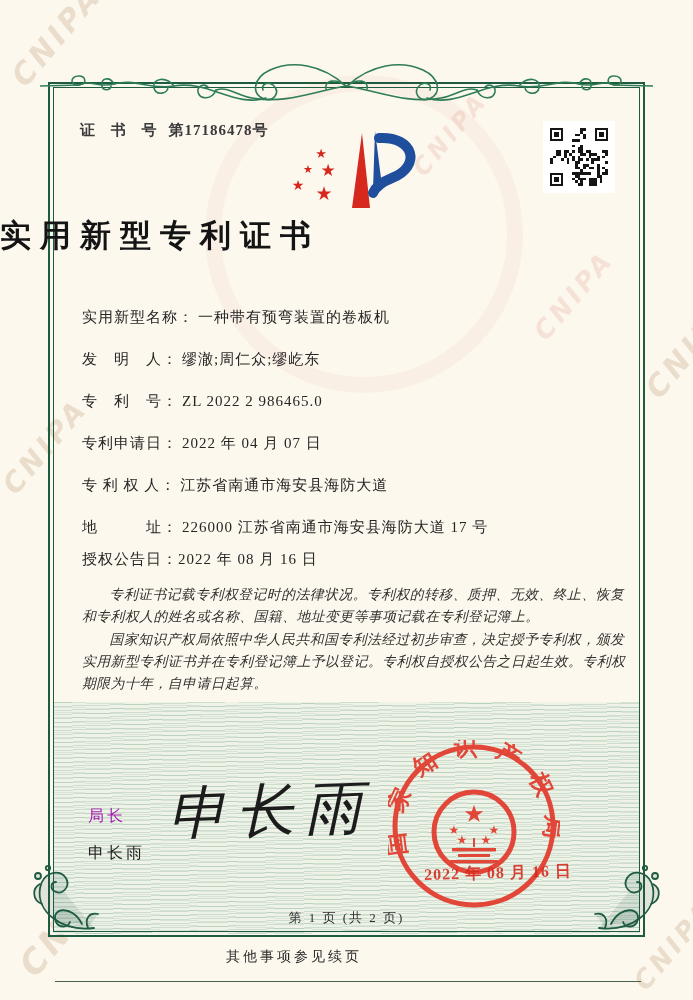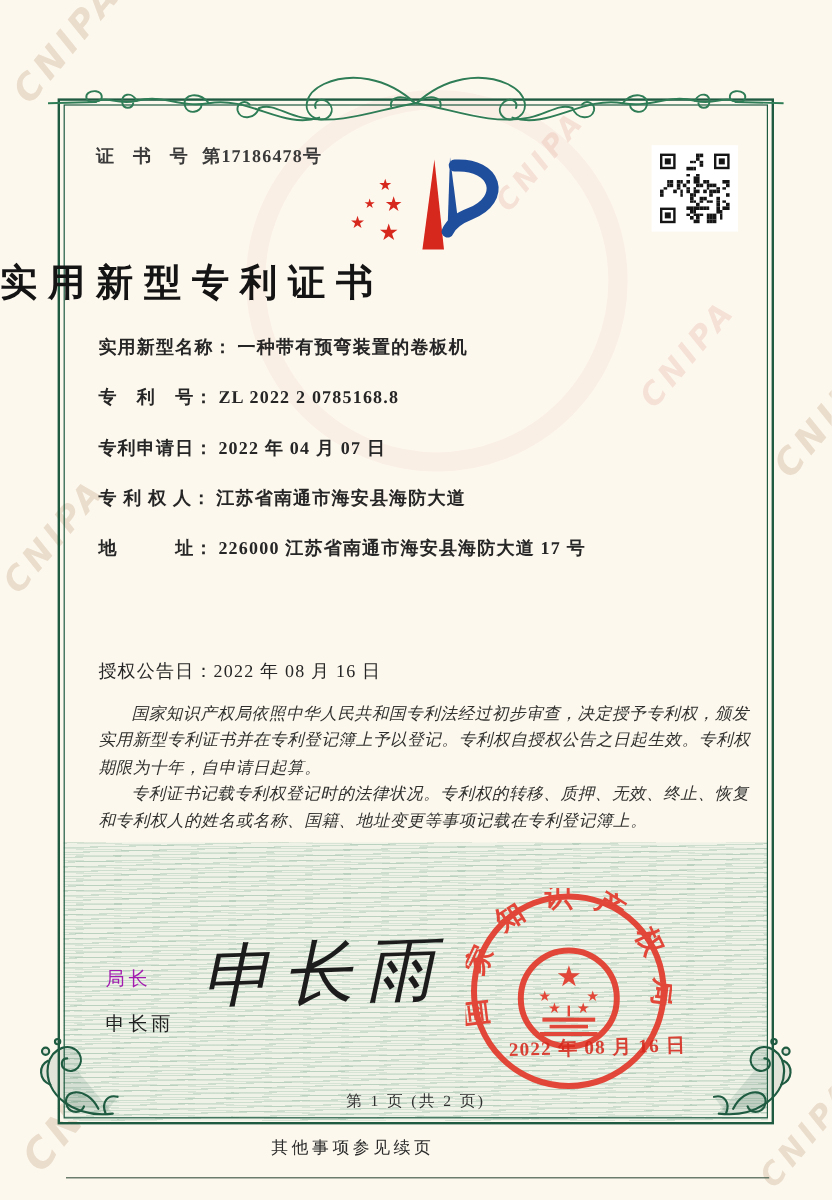--- a/index.html
+++ b/index.html
@@ -82,21 +82,21 @@
   .qr .finder i{display:block;width:5px;height:5px;margin:1.6px;background:#151515;}
 
   .logo{position:absolute;left:276px;top:128px;width:150px;height:92px;}
 
   .title{
     position:absolute;left:0;top:215px;width:693px;
     font-size:31px;font-weight:bold;letter-spacing:9px;color:#141414;
   }
 
   
-  .fields{position:absolute;left:82px;top:280px;width:540px;font-weight:bold;}
+  .fields{position:absolute;left:82px;top:308px;width:540px;}
   .field-row{height:42px;font-size:15px;letter-spacing:1px;color:#262626;white-space:nowrap;}
   .field-row .f-label{margin-right:4px;}
   .grant-row{
     position:absolute;left:82px;top:550px;width:560px;
     font-size:15px;letter-spacing:1px;color:#262626;display:flex;gap:15px;
   }
   .grant-col2{margin-left:55px;}
 
   
   .body-text{
@@ -666,42 +666,45 @@
     <path fill="none" stroke="#1f4e9c" stroke-width="10" stroke-linecap="round" d="M103,10 C138,8 146,38 116,50 C106,54 100,58 97,65"></path>
   </svg>
 
   <div class="title">实用新型专利证书</div>
 
   <div class="fields">
     <div class="field-row">
       <span class="f-label">实用新型名称：</span><span class="f-value">一种带有预弯装置的卷板机</span>
     </div>
     <div class="field-row">
-      <span class="f-label">专　利　号：</span><span class="f-value">ZL 2022 2 0785168.8</span>
+      <span class="f-label">发　明　人：</span><span class="f-value">缪澈;周仁众;缪屹东</span>
+    </div>
+    <div class="field-row">
+      <span class="f-label">专　利　号：</span><span class="f-value">ZL 2022 2 986465.0</span>
     </div>
     <div class="field-row">
       <span class="f-label">专利申请日：</span><span class="f-value">2022 年 04 月 07 日</span>
     </div>
     <div class="field-row">
       <span class="f-label">专 利 权 人：</span><span class="f-value">江苏省南通市海安县海防大道</span>
     </div>
     <div class="field-row">
       <span class="f-label">地　　　址：</span><span class="f-value">226000 江苏省南通市海安县海防大道 17 号</span>
     </div>
   </div>
 
   <div class="grant-row">
     <span>
       <span>授权公告日：</span><span>2022 年 08 月 16 日</span>
     </span>
   </div>
 
   <div class="body-text">
+    <p>专利证书记载专利权登记时的法律状况。专利权的转移、质押、无效、终止、恢复和专利权人的姓名或名称、国籍、地址变更等事项记载在专利登记簿上。</p>
     <p>国家知识产权局依照中华人民共和国专利法经过初步审查，决定授予专利权，颁发实用新型专利证书并在专利登记簿上予以登记。专利权自授权公告之日起生效。专利权期限为十年，自申请日起算。</p>
-    <p>专利证书记载专利权登记时的法律状况。专利权的转移、质押、无效、终止、恢复和专利权人的姓名或名称、国籍、地址变更等事项记载在专利登记簿上。</p>
   </div>
 
   <div class="sig-title">局长</div>
   <div class="sig-name">申长雨</div>
   <div class="handwriting">申长雨</div>
 
   <svg class="seal" viewBox="0 0 172 172">
     <circle cx="86" cy="86" r="79" fill="none" stroke="#e23b2c" stroke-width="5"></circle>
     <defs>
       <path id="sealArc" d="M 20,112 A 71,71 0 1 1 152,112" fill="none"></path>

